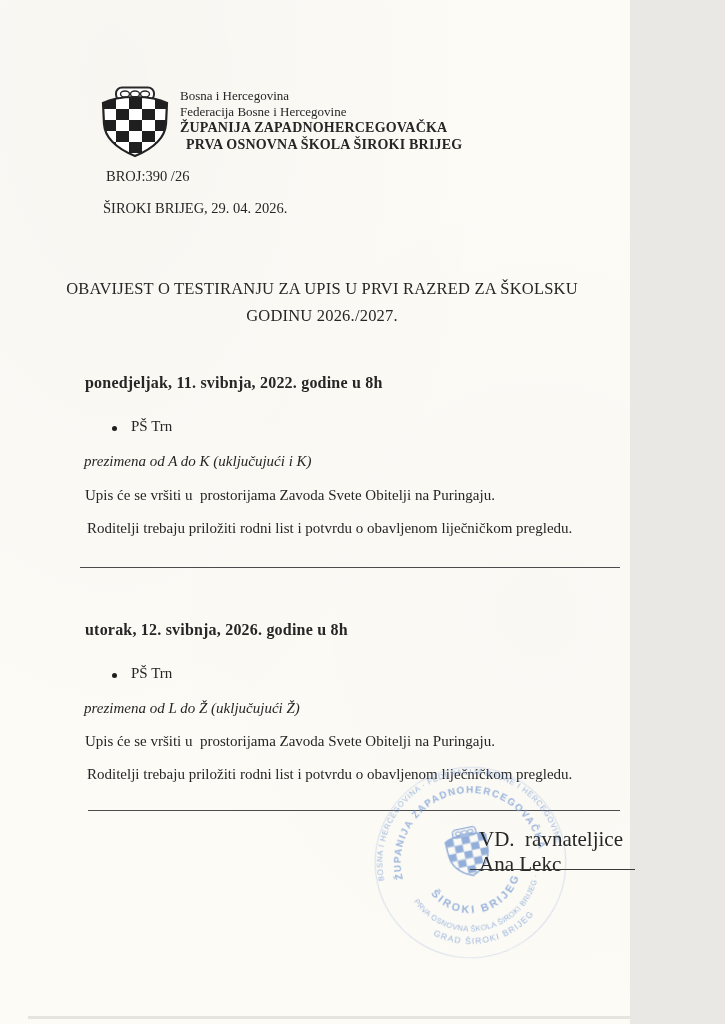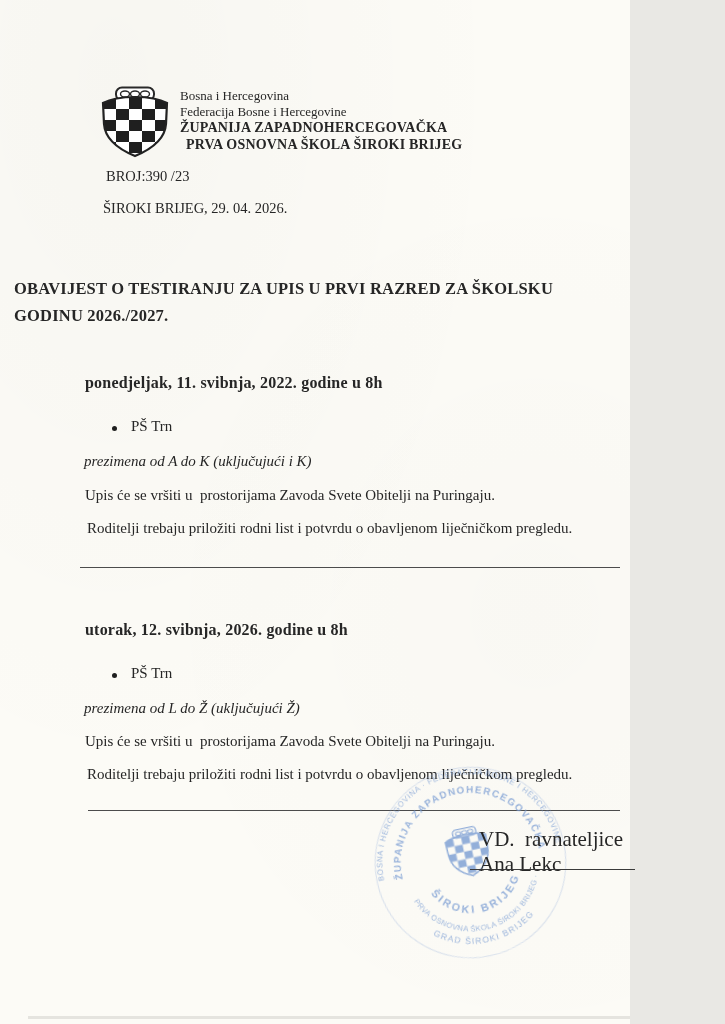--- a/index.html
+++ b/index.html
@@ -11,21 +11,21 @@
       radial-gradient(ellipse at 85% 60%, rgba(0,0,0,0.012), transparent 55%),
       #fcfbf6;
     font-family:"Liberation Serif","DejaVu Serif",serif;
     color:#262626;
   }
   .abs{position:absolute;}
   .lh-line{font-size:13px;line-height:15.5px;}
   .lh-bold{font-weight:bold;font-size:14px;line-height:17px;letter-spacing:.2px;}
   .lh-indent{padding-left:6px;}
   .ref-line{font-size:14.5px;}
-  .title-line{position:absolute;left:14px;right:0;font-weight:bold;font-size:16.5px;letter-spacing:.2px;}
+  .title-line{position:absolute;left:14px;right:0;text-align:center;font-weight:normal;font-size:16.5px;letter-spacing:.2px;}
   .sec-heading{font-weight:bold;font-size:16px;letter-spacing:.2px;}
   .body-line{font-size:15px;white-space:pre-wrap;}
   .italic-line{font-style:italic;font-size:15px;}
   .bullet-dot{position:absolute;width:5px;height:5px;border-radius:50%;background:#1f1f1f;}
   .divider{border-top:1.5px solid #4c4c4c;height:0;}
   .sig-label{font-size:21px;white-space:pre-wrap;}
   .sig-line{border-top:1.3px solid #3a3a3a;height:0;}
   .stamp{opacity:.82;transform:rotate(-12deg);filter:blur(.2px);}
   .stamp text{font-family:"Liberation Sans","DejaVu Sans",sans-serif;fill:#7d9fd4;}
   .scan-edge-bottom{position:absolute;left:28px;right:0;bottom:5px;height:3px;background:#e5e4df;}
@@ -52,21 +52,21 @@
     <use href="#shieldBW" fill="none" stroke="#222" stroke-width="2.2"></use>
   </svg>
 
   <div class="abs" style="left:180px;top:88px;">
     <div class="lh-line">Bosna i Hercegovina</div>
     <div class="lh-line">Federacija Bosne i Hercegovine</div>
     <div class="lh-bold">ŽUPANIJA ZAPADNOHERCEGOVAČKA</div>
     <div class="lh-bold lh-indent">PRVA OSNOVNA ŠKOLA ŠIROKI BRIJEG</div>
   </div>
 
-  <div class="abs ref-line" style="left:106px;top:168px;">BROJ:390 /23</div>
+  <div class="abs ref-line" style="left:106px;top:168px;">BROJ:390 /26</div>
   <div class="abs ref-line" style="left:103px;top:200px;">ŠIROKI BRIJEG, 29. 04. 2026.</div>
 
   <div class="title-line" style="top:279px;">OBAVIJEST O TESTIRANJU ZA UPIS U PRVI RAZRED ZA ŠKOLSKU</div>
   <div class="title-line" style="top:306px;">GODINU 2026./2027.</div>
 
   <div class="abs sec-heading" style="left:85px;top:374px;">ponedjeljak, 11. svibnja, 2022. godine u 8h</div>
   <div class="bullet-dot" style="left:112px;top:426px;"></div>
   <div class="abs body-line" style="left:131px;top:418px;">PŠ Trn</div>
   <div class="abs italic-line" style="left:84px;top:453px;">prezimena od A do K (uključujući i K)</div>
   <div class="abs body-line" style="left:85px;top:487px;">Upis će se vršiti u  prostorijama Zavoda Svete Obitelji na Puringaju.</div>

